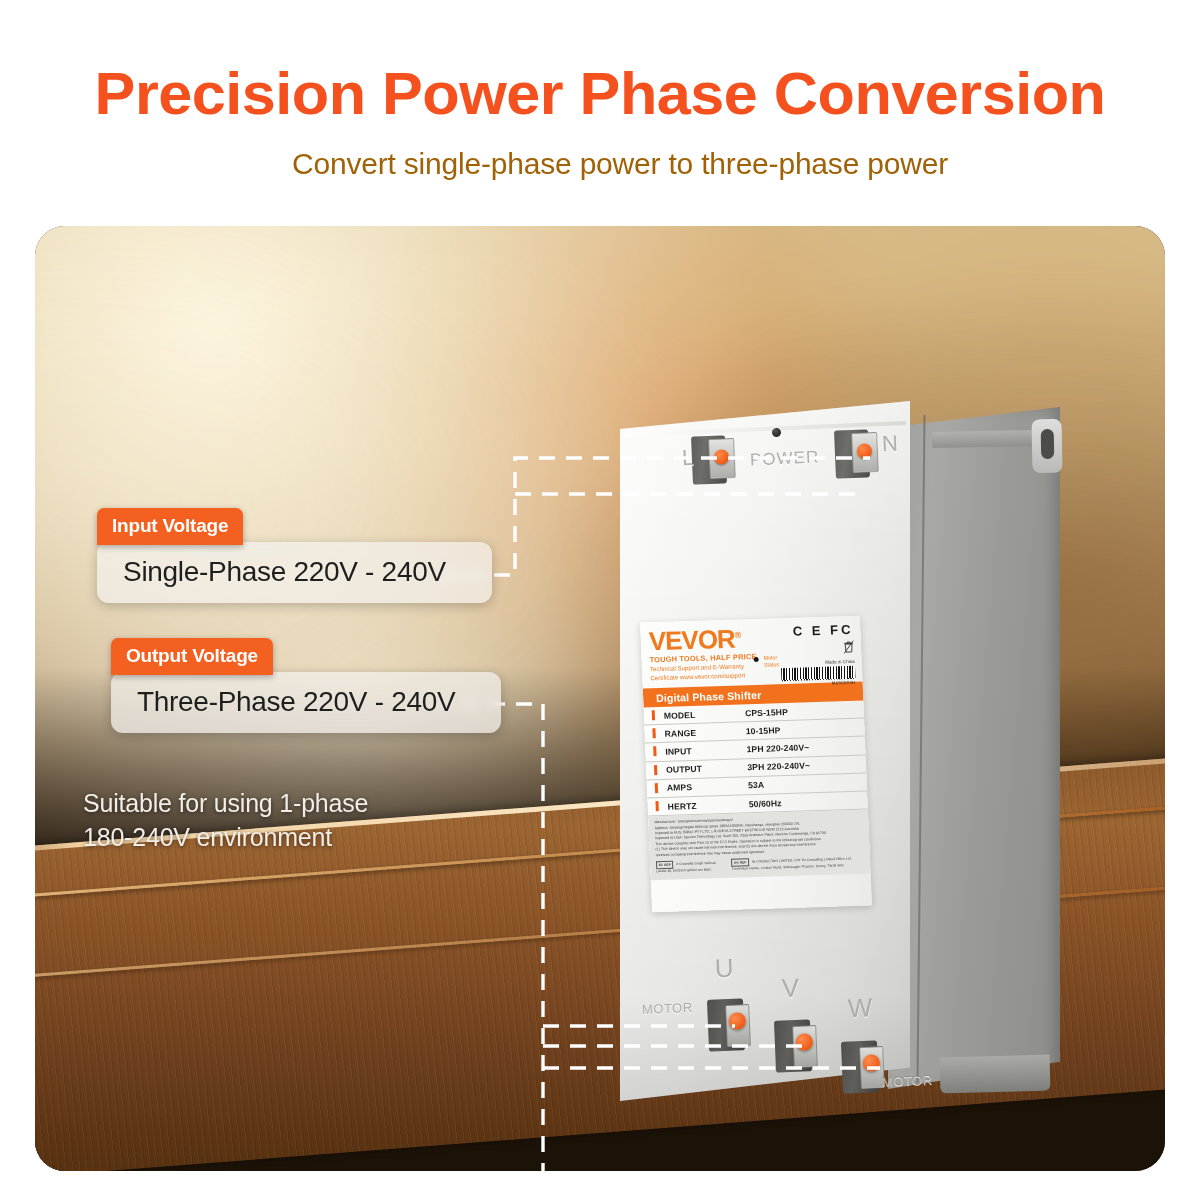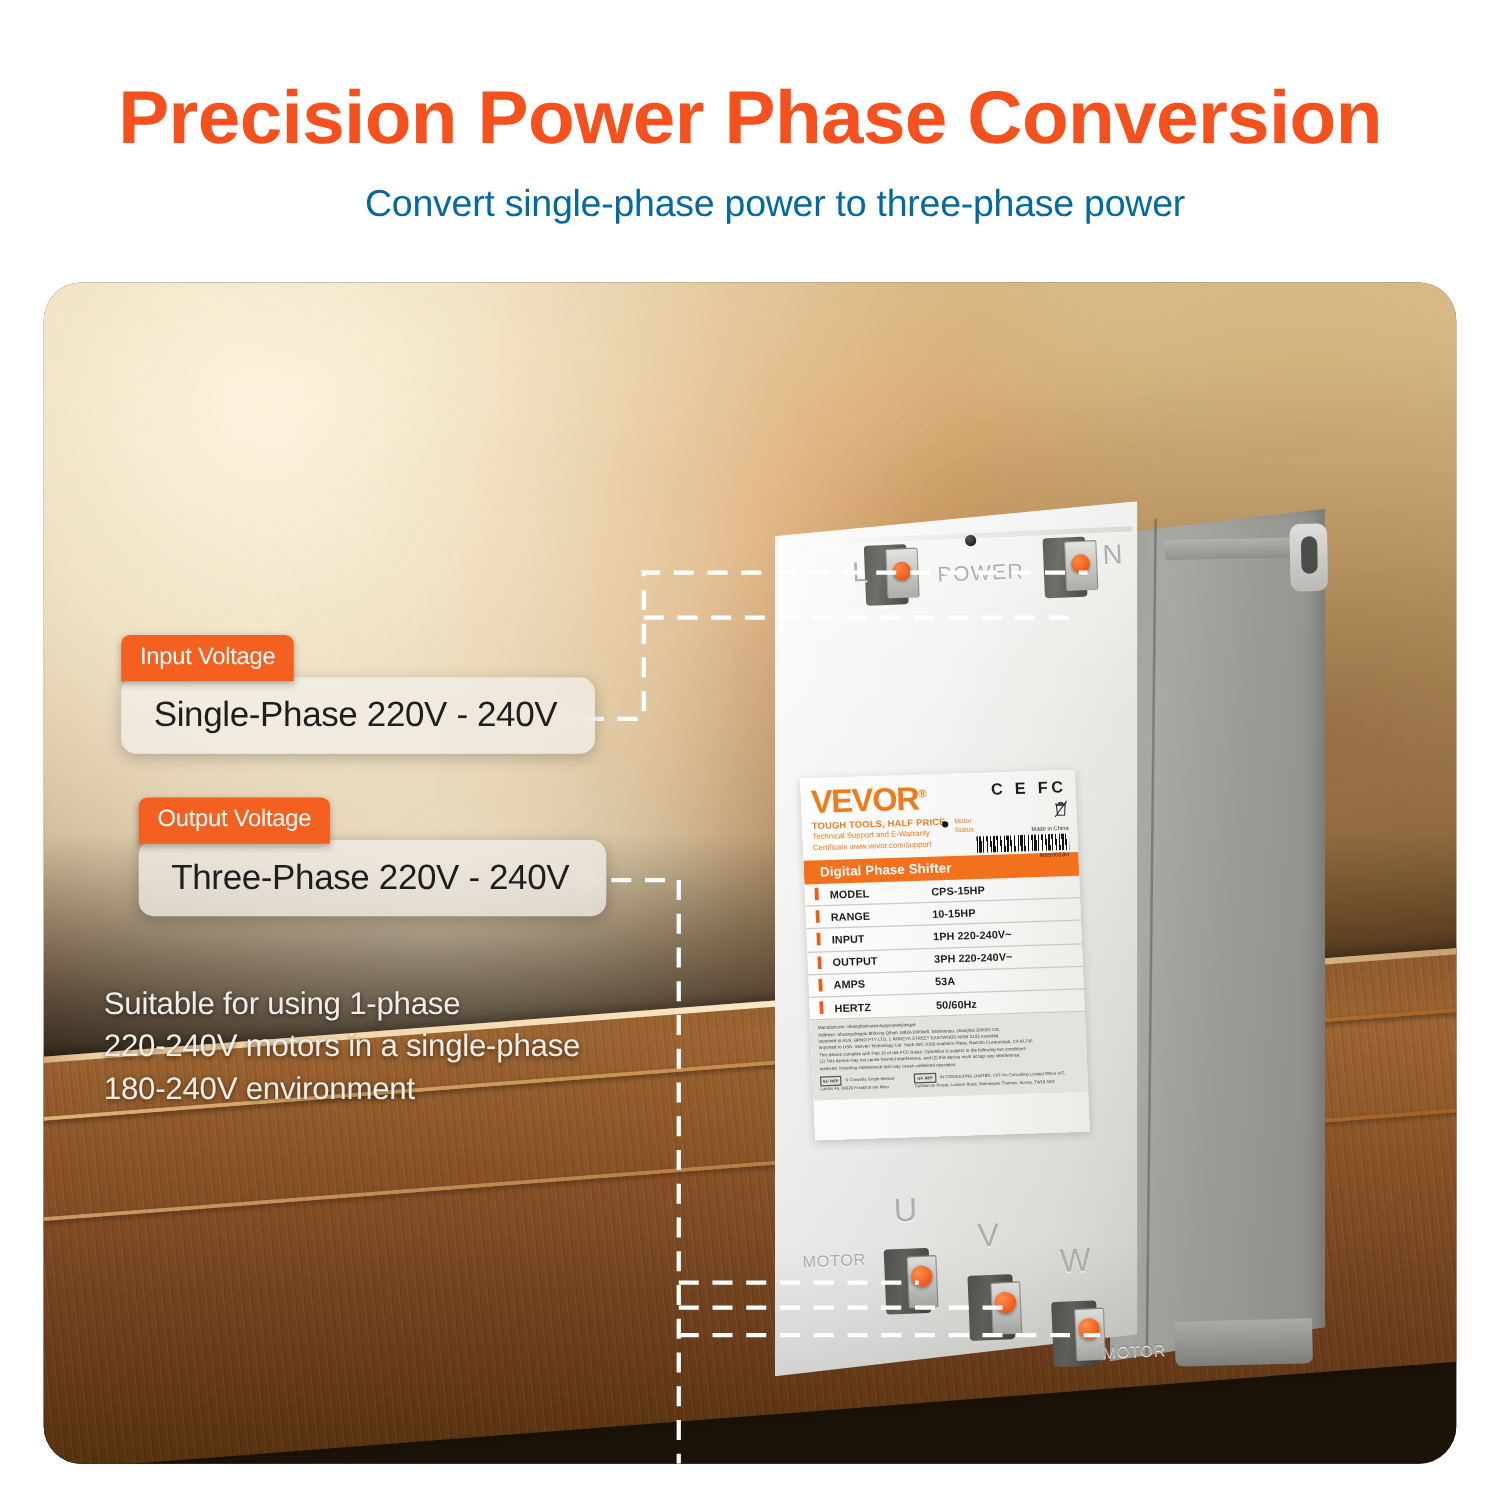--- a/index.html
+++ b/index.html
@@ -25,21 +25,21 @@
     letter-spacing: -0.5px;
     color: #F4511E;
     line-height: 1.05;
     font-family: "Liberation Sans", sans-serif;
     transform: scaleX(1.02);
   }
   .subhead {
     margin-top: 22px;
     font-size: 30px;
     font-weight: 400;
-    color: #0369a1;
+    color: #a16207;
     letter-spacing: -0.2px;
     margin-left: 40px;
   }
 
   
   .stage {
     position: absolute;
     left: 35px;
     top: 226px;
     width: 1130px;
@@ -448,34 +448,34 @@
   }
   .fp-col { font-size: 3.3px; line-height: 1.5; }
 
   
   .callout { position: absolute; }
   .callout-badge {
     display: inline-block;
     background: #F4601F;
     color: #ffffff;
     font-size: 19px;
-    font-weight: 400;
+    font-weight: 700;
     padding: 7px 15px 8px 15px;
     border-radius: 7px 7px 0 0;
     letter-spacing: -0.2px;
     position: relative;
     z-index: 2;
     box-shadow: 0 2px 6px rgba(0,0,0,0.3);
   }
   .callout-body {
     margin-top: -3px;
     background: rgba(243,240,236,0.72);
     backdrop-filter: blur(6px);
     border-radius: 12px;
-    padding: 14px 30px 15px 26px;
+    padding: 14px 46px 15px 26px;
     font-size: 28px;
     color: #1e1e1e;
     letter-spacing: -0.3px;
     white-space: nowrap;
     box-shadow: 0 3px 12px rgba(0,0,0,0.22);
     position: relative;
     z-index: 1;
   }
   .co-input  { left: 62px;  top: 282px; }
   .co-output { left: 76px;  top: 412px; }
@@ -674,17 +674,16 @@
     <div class="callout-body">Single-Phase 220V - 240V</div>
   </div>
 
   <div class="callout co-output">
     <div class="callout-badge">Output Voltage</div>
     <div class="callout-body">Three-Phase 220V - 240V</div>
   </div>
 
   <div class="bottom-note">
     <div>Suitable for using 1-phase</div>
-    <div>220-240V motors in a single-phase</div>
     <div>180-240V environment</div>
   </div>
 
 </div>
 
 </body></html>

